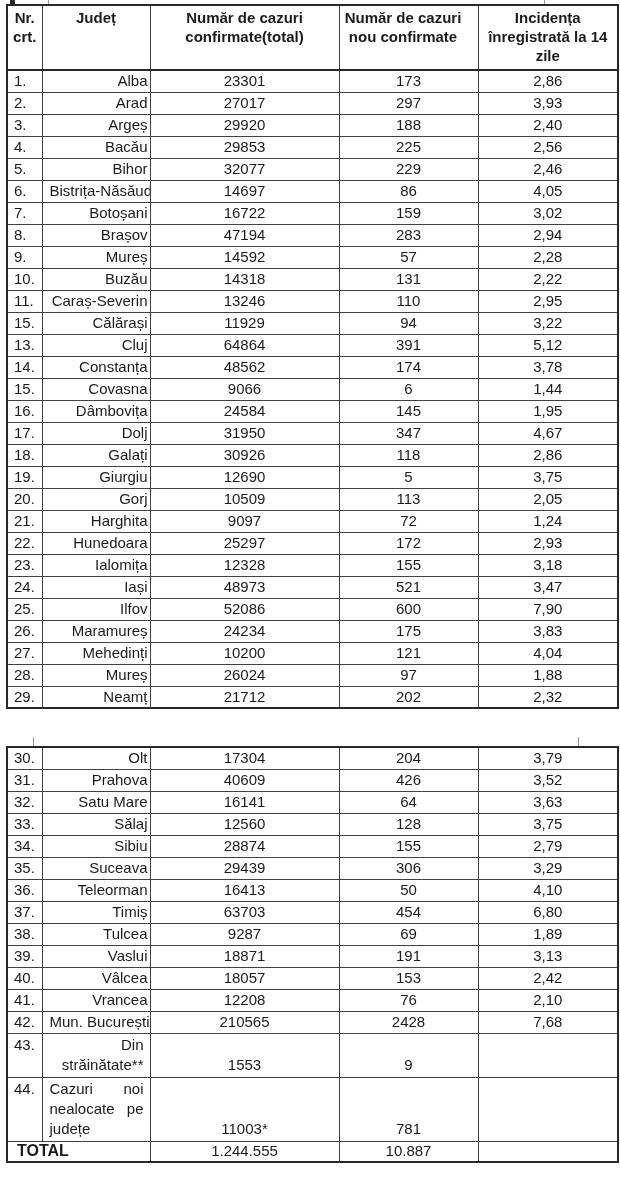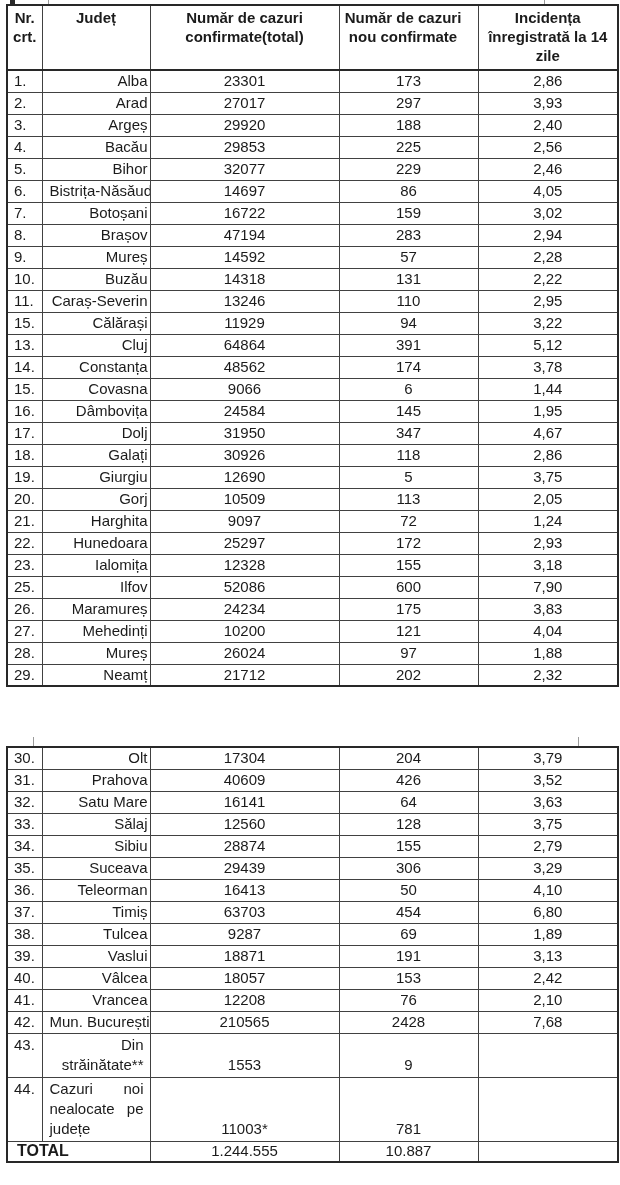--- a/index.html
+++ b/index.html
@@ -250,20 +250,27 @@
           <td class="c-inc">2,93</td>
         </tr>
         <tr>
           <td class="c-nr">23.</td>
           <td class="c-judet">Ialomița</td>
           <td class="c-total">12328</td>
           <td class="c-noi">155</td>
           <td class="c-inc">3,18</td>
         </tr>
         <tr>
+          <td class="c-nr">24.</td>
+          <td class="c-judet">Iași</td>
+          <td class="c-total">48973</td>
+          <td class="c-noi">521</td>
+          <td class="c-inc">3,47</td>
+        </tr>
+        <tr>
           <td class="c-nr">25.</td>
           <td class="c-judet">Ilfov</td>
           <td class="c-total">52086</td>
           <td class="c-noi">600</td>
           <td class="c-inc">7,90</td>
         </tr>
         <tr>
           <td class="c-nr">26.</td>
           <td class="c-judet">Maramureș</td>
           <td class="c-total">24234</td>

